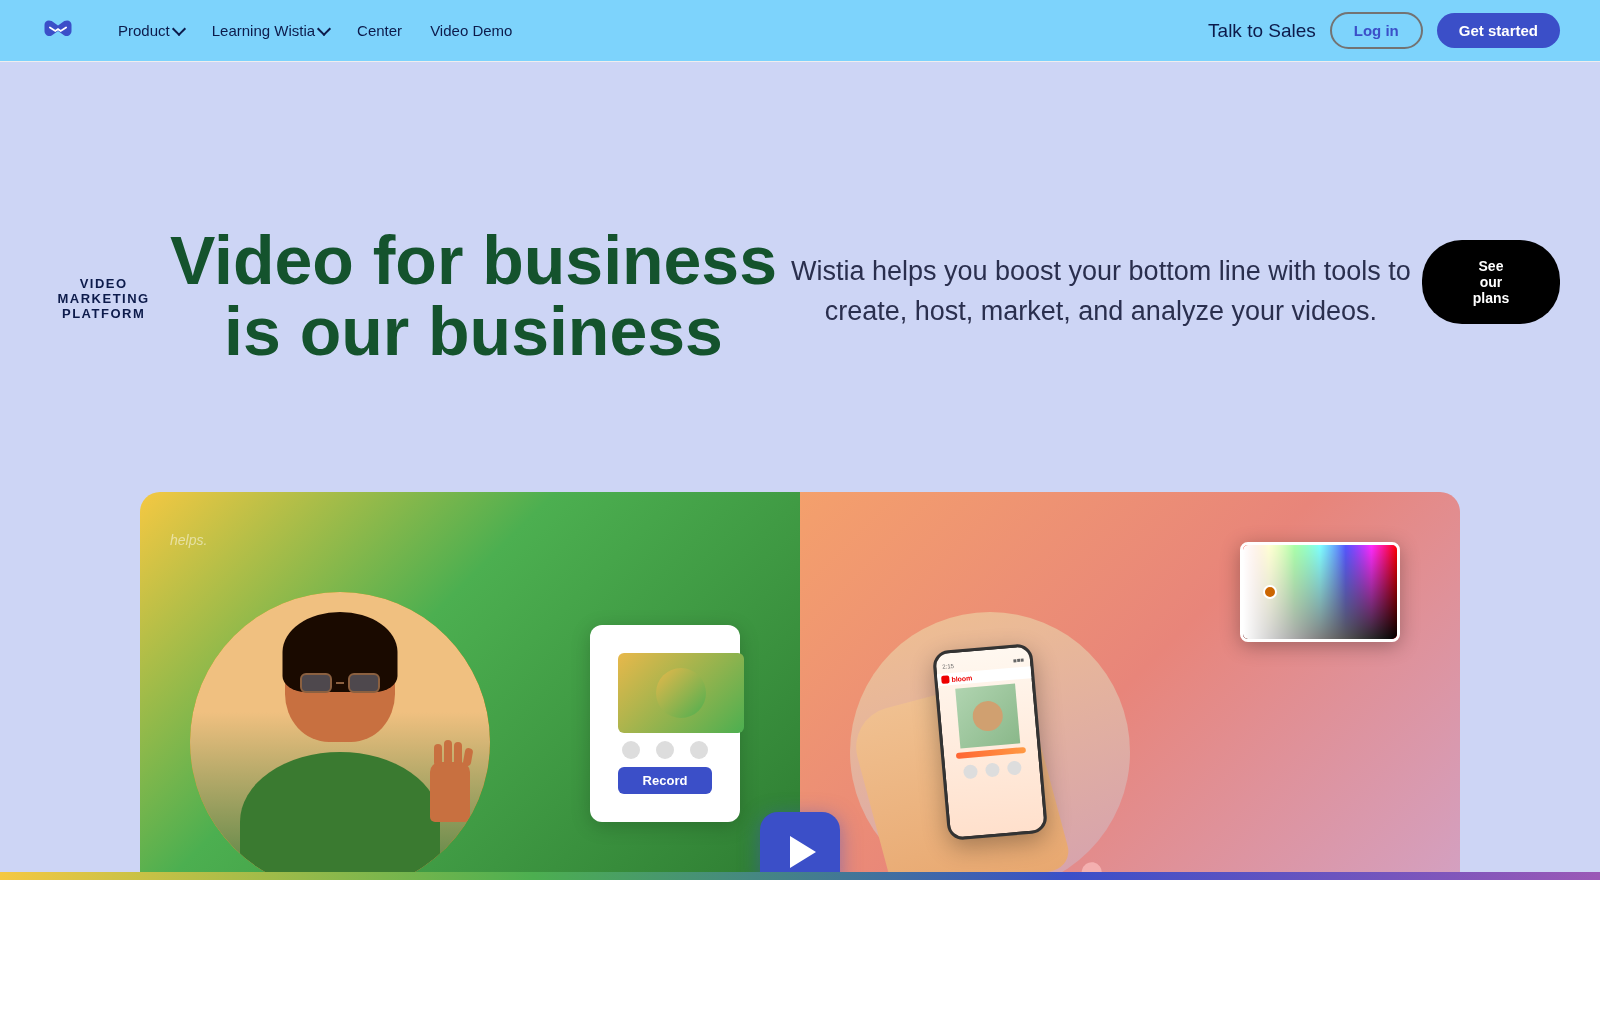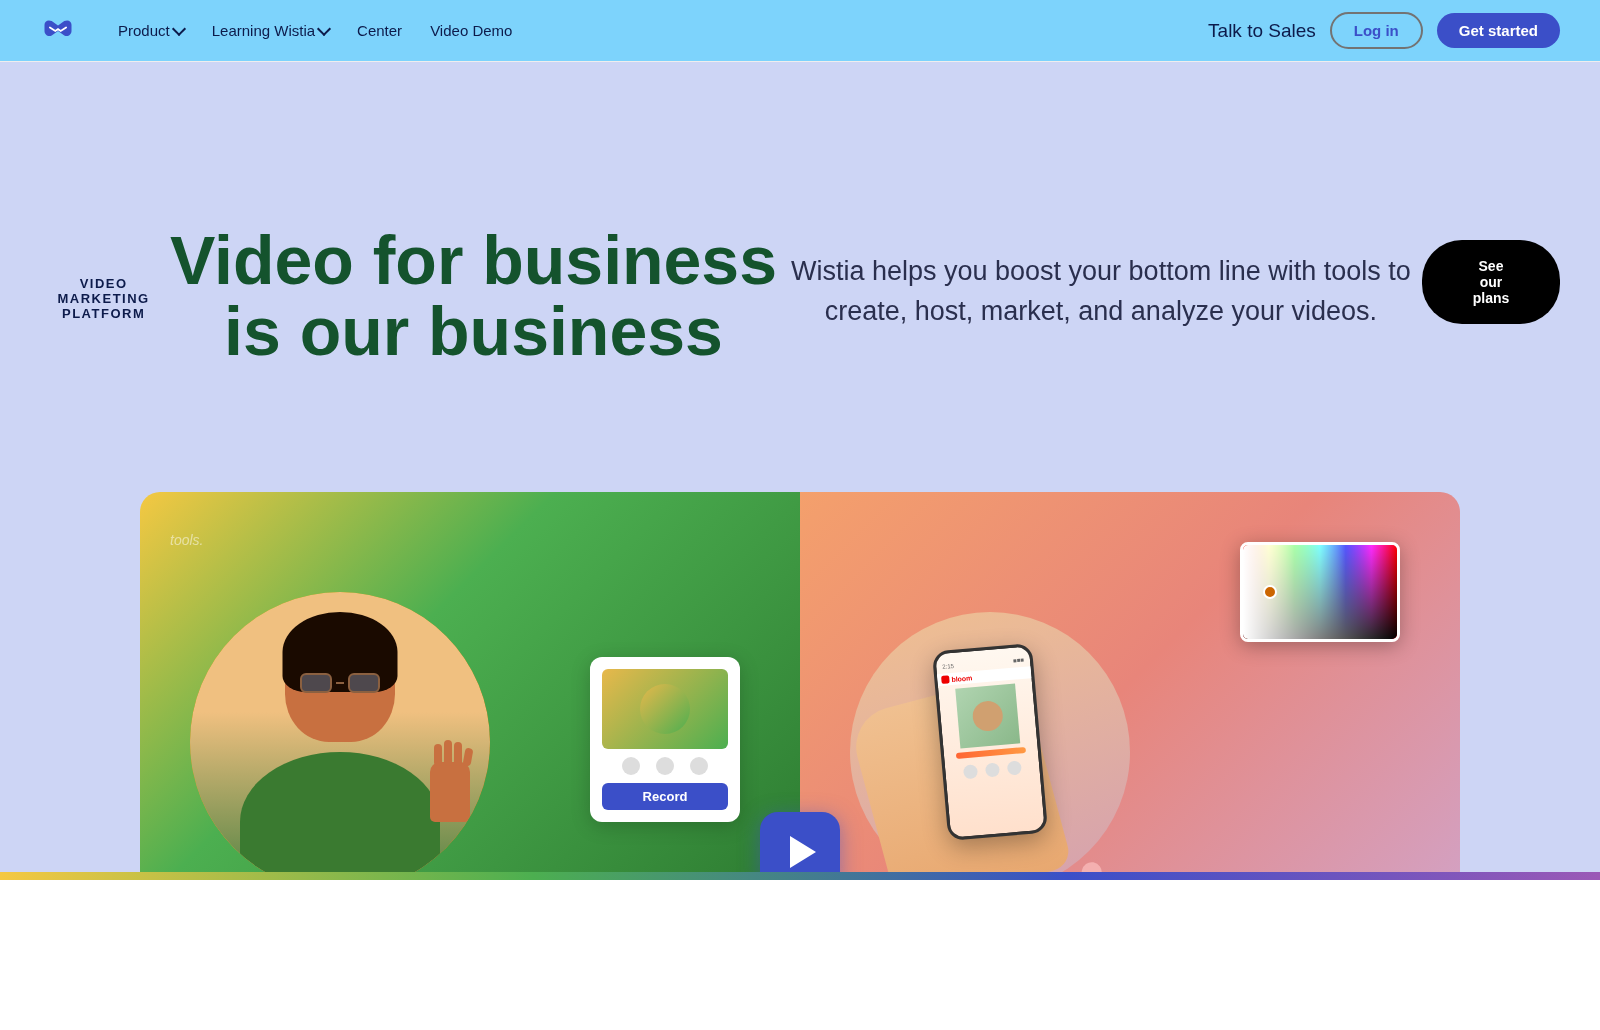--- a/index.html
+++ b/index.html
@@ -171,21 +171,21 @@
       align-items: center;
       justify-content: center;
     }
     
     .record-ui {
       position: absolute;
       right: 60px;
       bottom: 50px;
       background: #fff;
       border-radius: 12px;
-      padding: 12px;
+      padding: 28px;
       width: 150px;
       box-shadow: 0 4px 20px rgba(0,0,0,0.2);
     }
     .record-ui-thumb {
       width: 126px;
       height: 80px;
       background: linear-gradient(135deg, #e8b84b, #4caf50);
       border-radius: 6px;
       margin-bottom: 8px;
       overflow: hidden;
@@ -382,21 +382,21 @@
   <p class="hero-eyebrow">VIDEO MARKETING PLATFORM</p>
   <h1 class="hero-title">Video for business is our business</h1>
   <p class="hero-sub">Wistia helps you boost your bottom line with tools to create, host, market, and analyze your videos.</p>
   <button class="btn-plans">See our plans</button>
 </section>
 
 <div class="video-section">
   <div class="video-container">
 
     <div class="video-left">
-      <span class="growth-label">tools.</span>
+      <span class="growth-label">helps.</span>
 
       <div class="person-circle">
 
         <div style="position:relative;width:100%;height:100%;border-radius:50%;overflow:hidden;">
 
           <div style="position:absolute;inset:0;background:linear-gradient(180deg,#f0c080 40%,#4a8040 100%);border-radius:50%;"></div>
 
           <div style="position:absolute;top:30px;left:50%;transform:translateX(-50%);width:110px;height:120px;background:#c87040;border-radius:50% 50% 40% 40%;"></div>
 
           <div style="position:absolute;top:20px;left:50%;transform:translateX(-50%);width:115px;height:80px;background:#1a0a00;border-radius:50% 50% 20% 20%;"></div>

